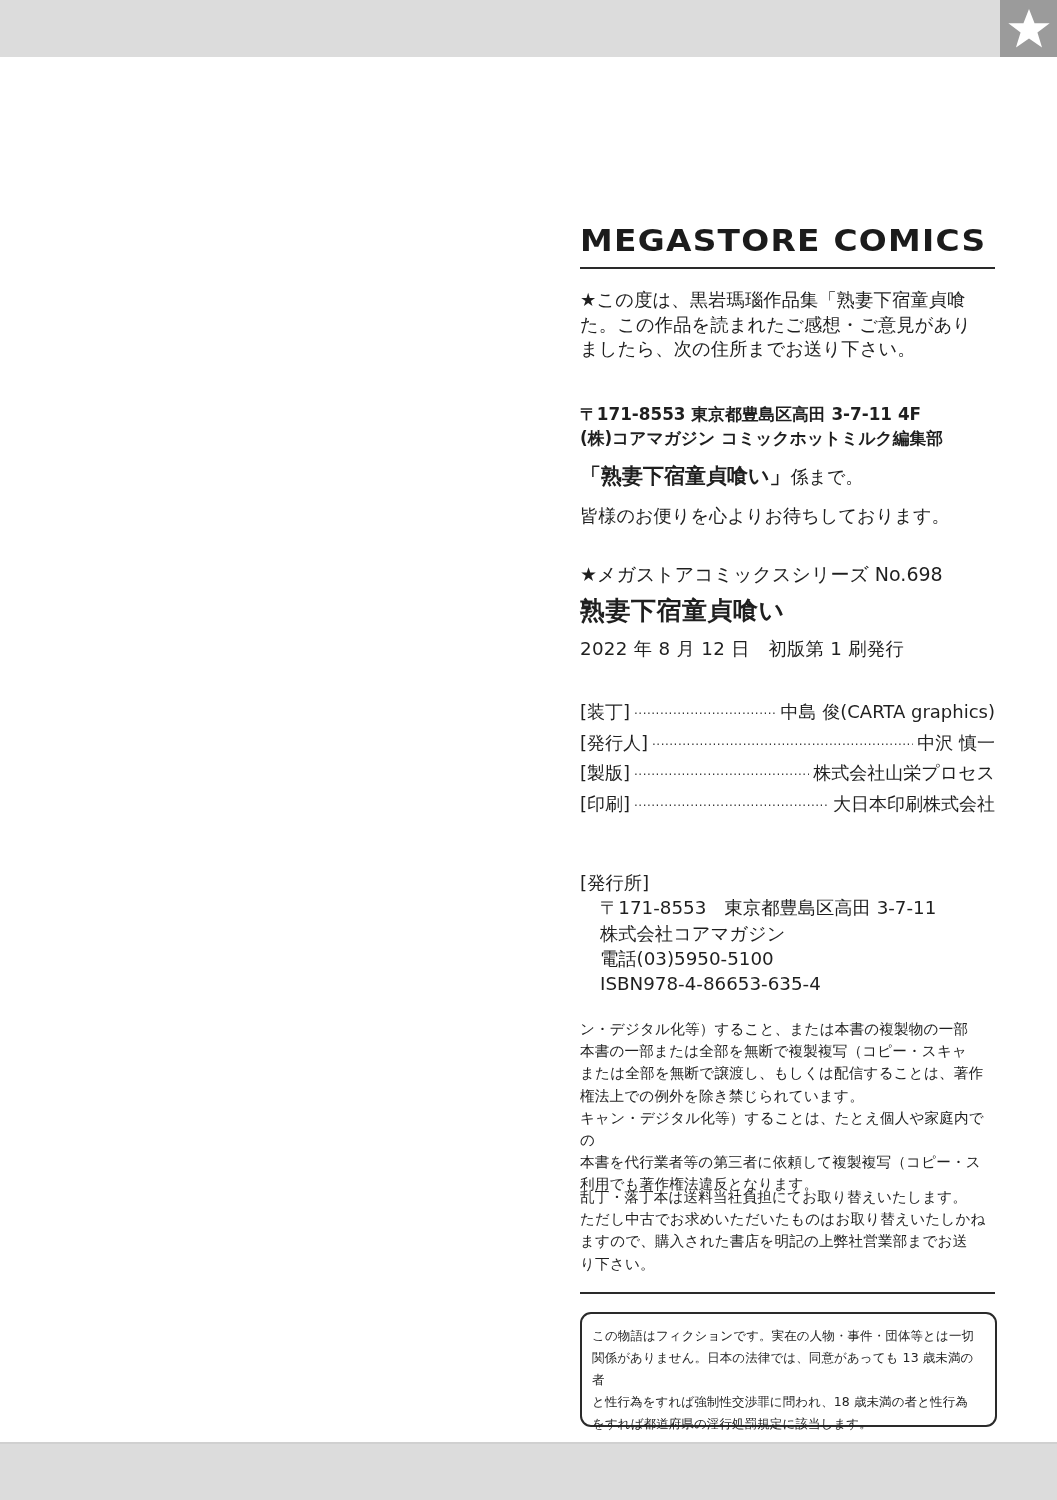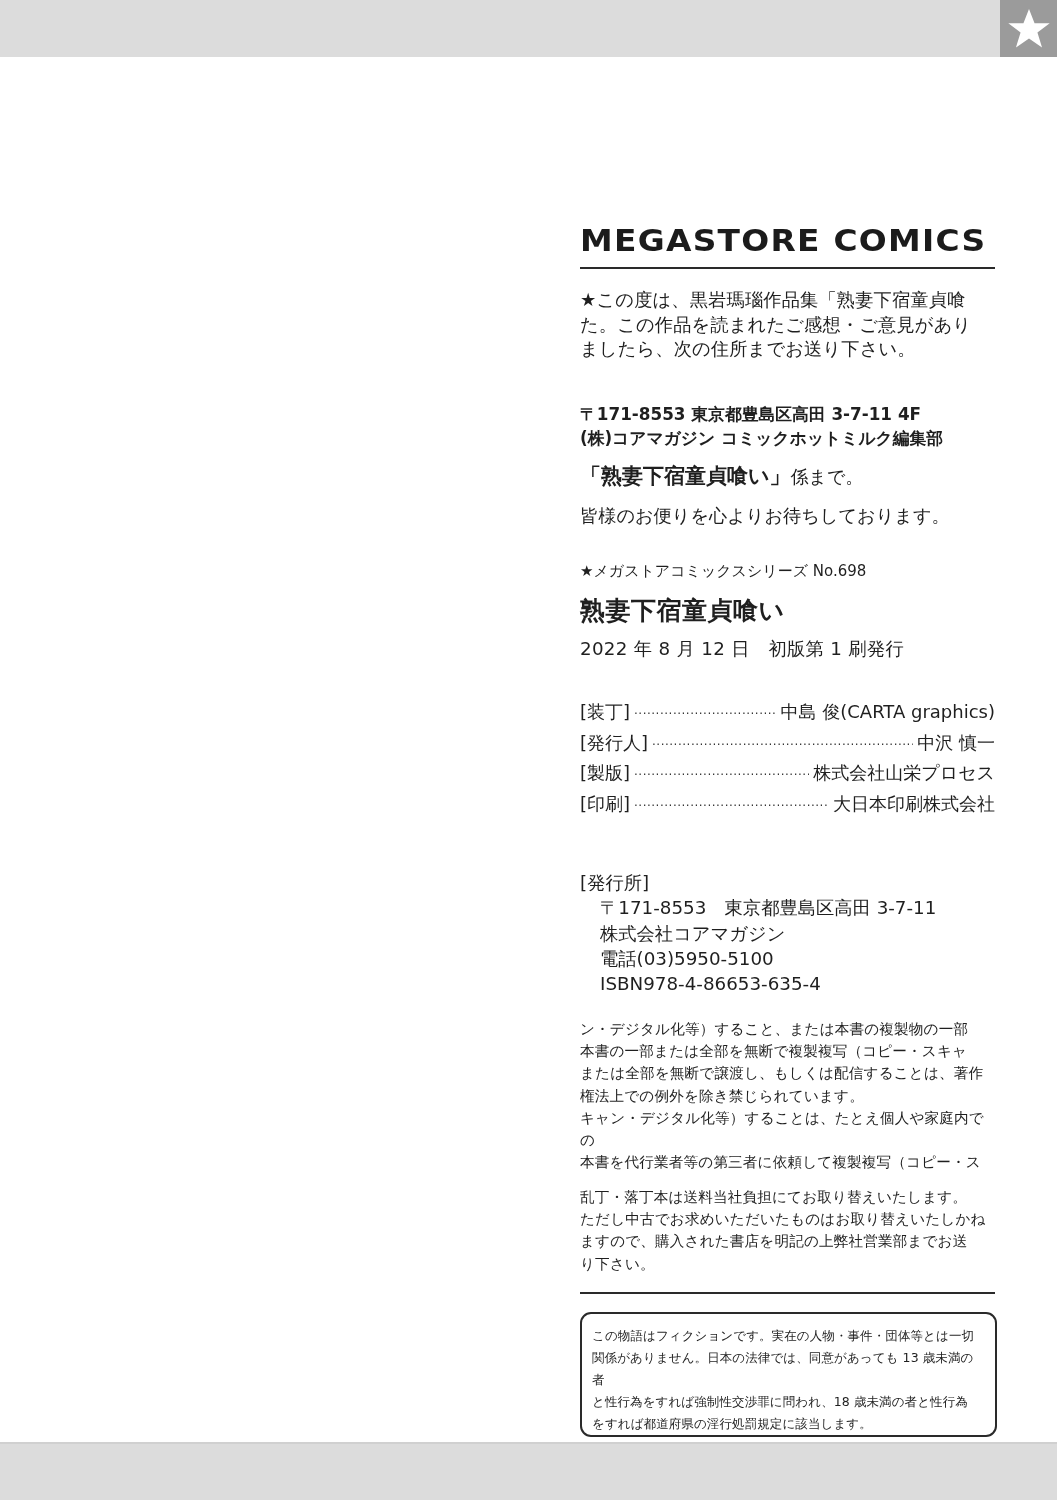--- a/index.html
+++ b/index.html
@@ -21,40 +21,40 @@
     font-size: 31px; letter-spacing: 1.2px; color: #1b1b1b; white-space: nowrap;
     transform: scaleX(1.06) scaleY(1.0); transform-origin: left top; }
   .rule { position: absolute; left: 580px; width: 415px; height: 2px; background: #2a2a2a; }
 
   .msg { top: 288px; font-size: 18.2px; line-height: 24.5px; letter-spacing: 0.2px; }
   .addr1 { top: 402px; font-weight: bold; font-size: 16.8px; line-height: 24px; white-space: nowrap; }
   .care { top: 462px; font-size: 18px; white-space: nowrap; }
   .care b { font-weight: bold; font-size: 21px; }
   .thanks { top: 503px; font-size: 18.2px; white-space: nowrap; }
 
-  .series { top: 562px; font-size: 15px; white-space: nowrap; }
+  .series { top: 562px; font-size: 19px; white-space: nowrap; }
   .title { top: 594px; font-weight: bold; font-size: 25px; white-space: nowrap; letter-spacing: 0.5px; }
   .date { top: 636px; font-size: 18.3px; white-space: nowrap; letter-spacing: 0.3px; }
 
   .credits { top: 700px; width: 415px; }
   .credit-row { display: flex; align-items: baseline; height: 30.5px; font-size: 18px; white-space: nowrap; }
   .credit-row .label { flex: none; }
   .credit-row .dots { flex: 1; overflow: hidden; letter-spacing: 0.5px; color: #333; font-size: 12px; margin: 0 4px; }
   .credit-row .dots::before { content: "··································································································"; }
   .credit-row .value { flex: none; }
   .credit-row .copy { font-size: 14px; margin-left: 6px; }
 
   .publisher { top: 870px; font-size: 18.3px; line-height: 25.3px; }
   .publisher .pub-line { padding-left: 20px; white-space: nowrap; }
 
   .legal { top: 1018px; font-size: 14.6px; line-height: 22.2px; letter-spacing: 0.15px; }
   .returns { top: 1186px; font-size: 14.6px; line-height: 22.2px; letter-spacing: 0.15px; }
 
   .fiction-box { position: absolute; left: 580px; top: 1312px; width: 393px; height: 82px;
-    border: 2px solid #2a2a2a; border-radius: 11px; padding: 11px 10px 28px 10px;
+    border: 2px solid #2a2a2a; border-radius: 11px; padding: 11px 10px 18px 10px;
     font-size: 12.5px; line-height: 22px; letter-spacing: 0.1px; }
 </style>
 </head>
 <body>
 
 <div class="top-bar"></div>
 <div class="star-badge">
   <svg viewBox="0 0 24 24">
     <polygon points="12,1.5 14.9,9 22.8,9 16.4,13.8 18.8,21.6 12,16.9 5.2,21.6 7.6,13.8 1.2,9 9.1,9" fill="#ffffff"></polygon>
   </svg>
@@ -114,20 +114,21 @@
   <div class="pub-line">ISBN978-4-86653-635-4</div>
 </div>
 
 <div class="col legal">
   <div>ン・デジタル化等）すること、または本書の複製物の一部</div>
   <div>本書の一部または全部を無断で複製複写（コピー・スキャ</div>
   <div>または全部を無断で譲渡し、もしくは配信することは、著作</div>
   <div>権法上での例外を除き禁じられています。</div>
   <div>キャン・デジタル化等）することは、たとえ個人や家庭内での</div>
   <div>本書を代行業者等の第三者に依頼して複製複写（コピー・ス</div>
+  <div>利用でも著作権法違反となります。</div>
 </div>
 
 <div class="col returns">
   <div>乱丁・落丁本は送料当社負担にてお取り替えいたします。</div>
   <div>ただし中古でお求めいただいたものはお取り替えいたしかね</div>
   <div>ますので、購入された書店を明記の上弊社営業部までお送</div>
   <div>り下さい。</div>
 </div>
 
 <div class="rule" style="top:1292px"></div>

